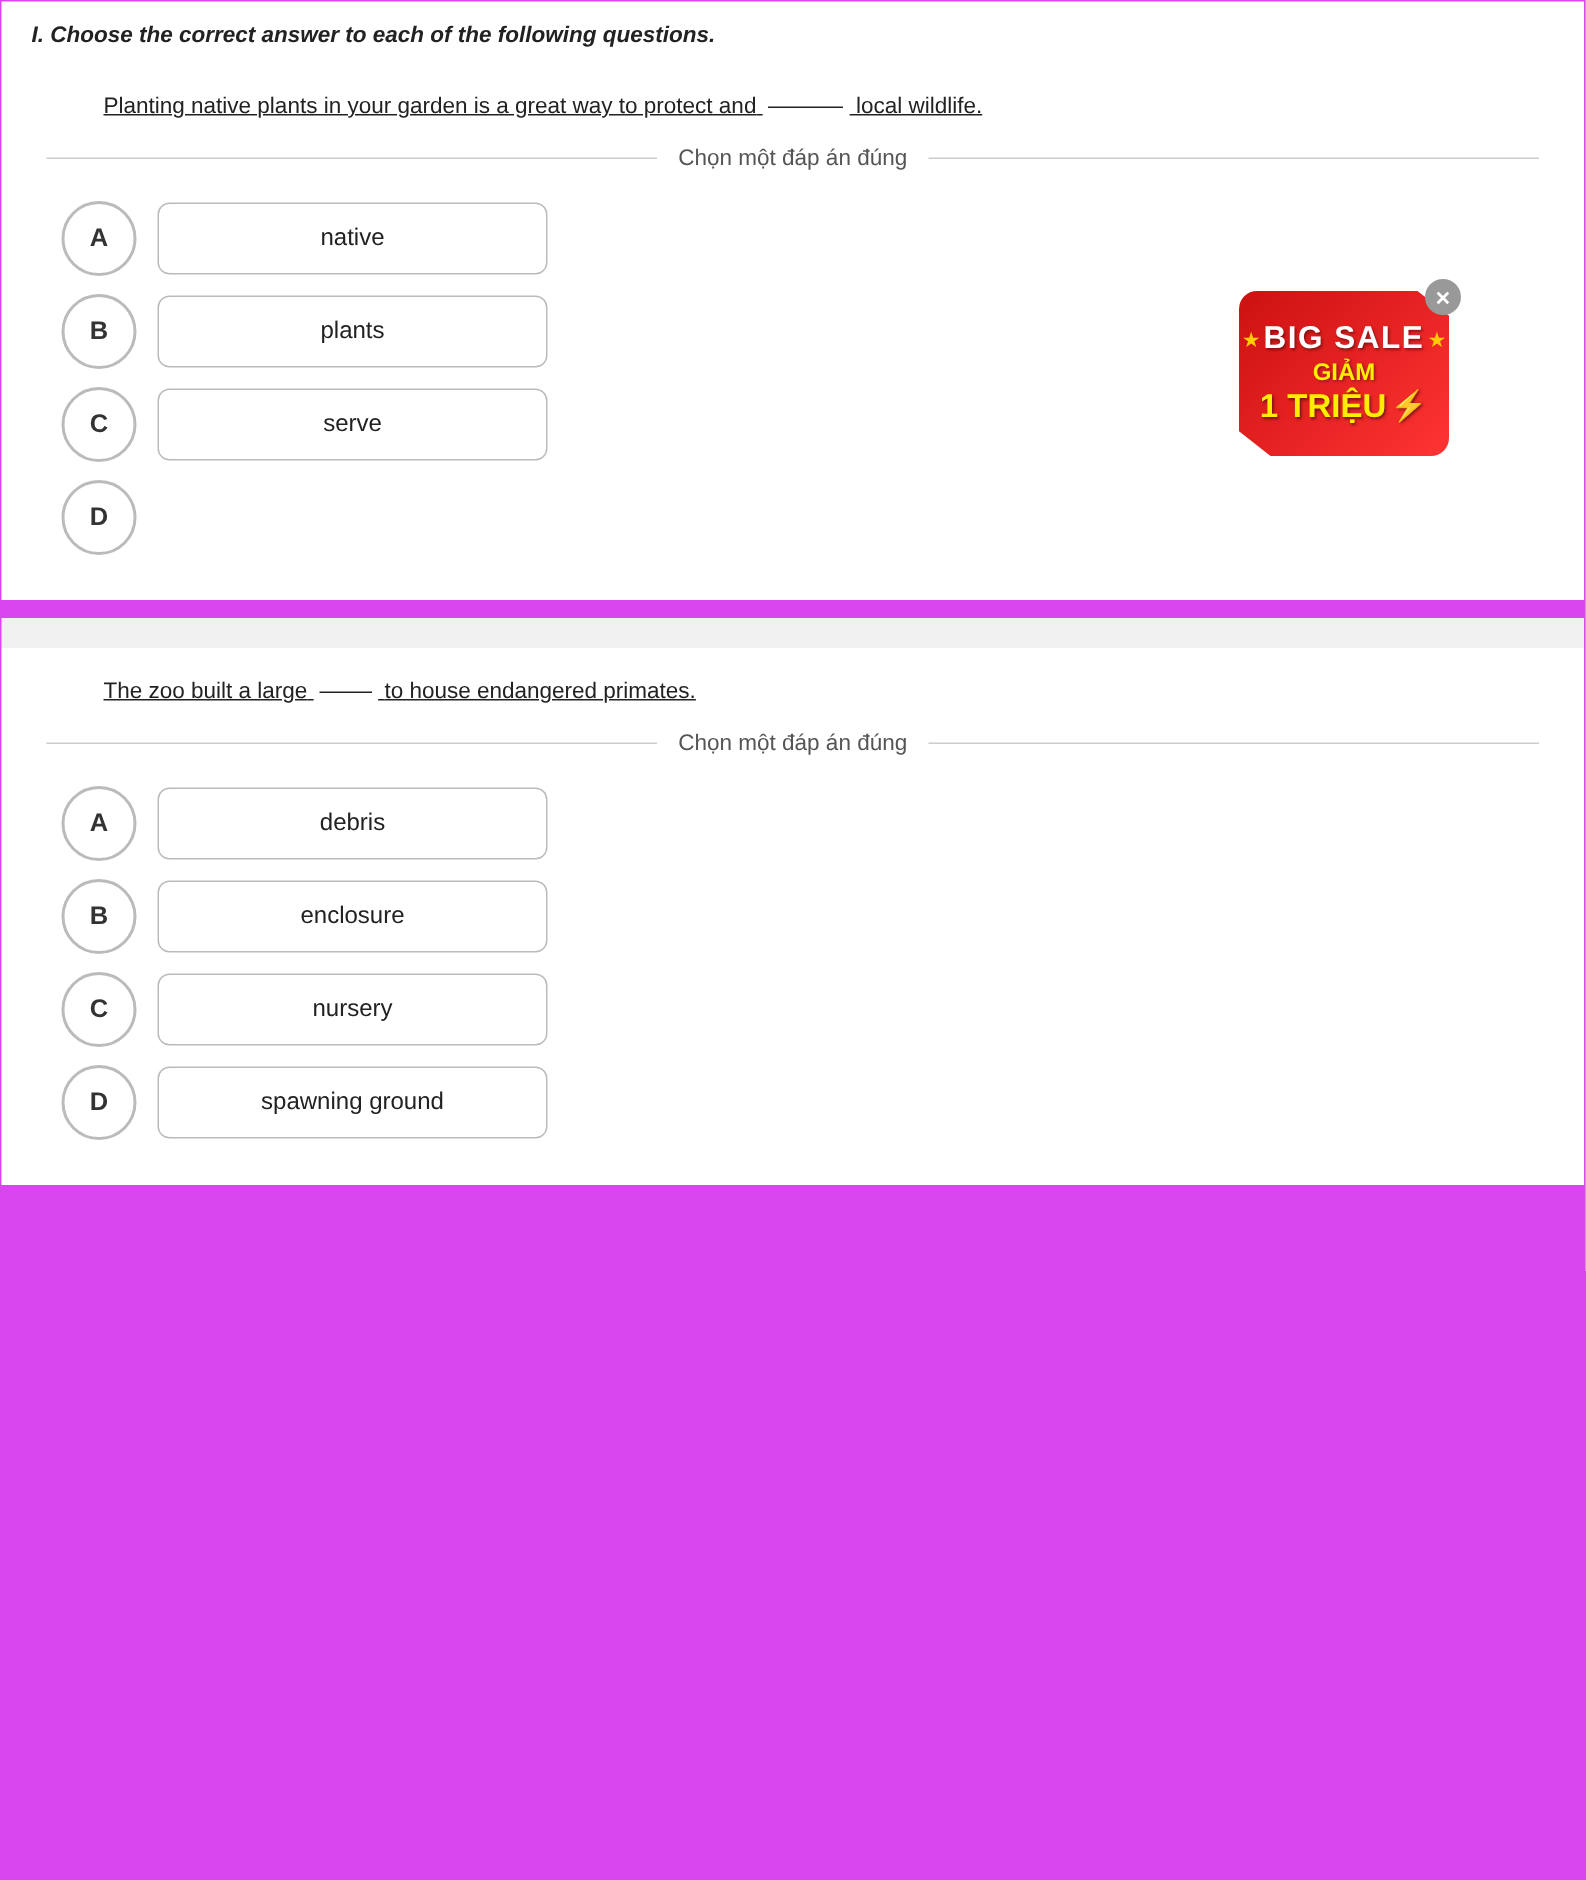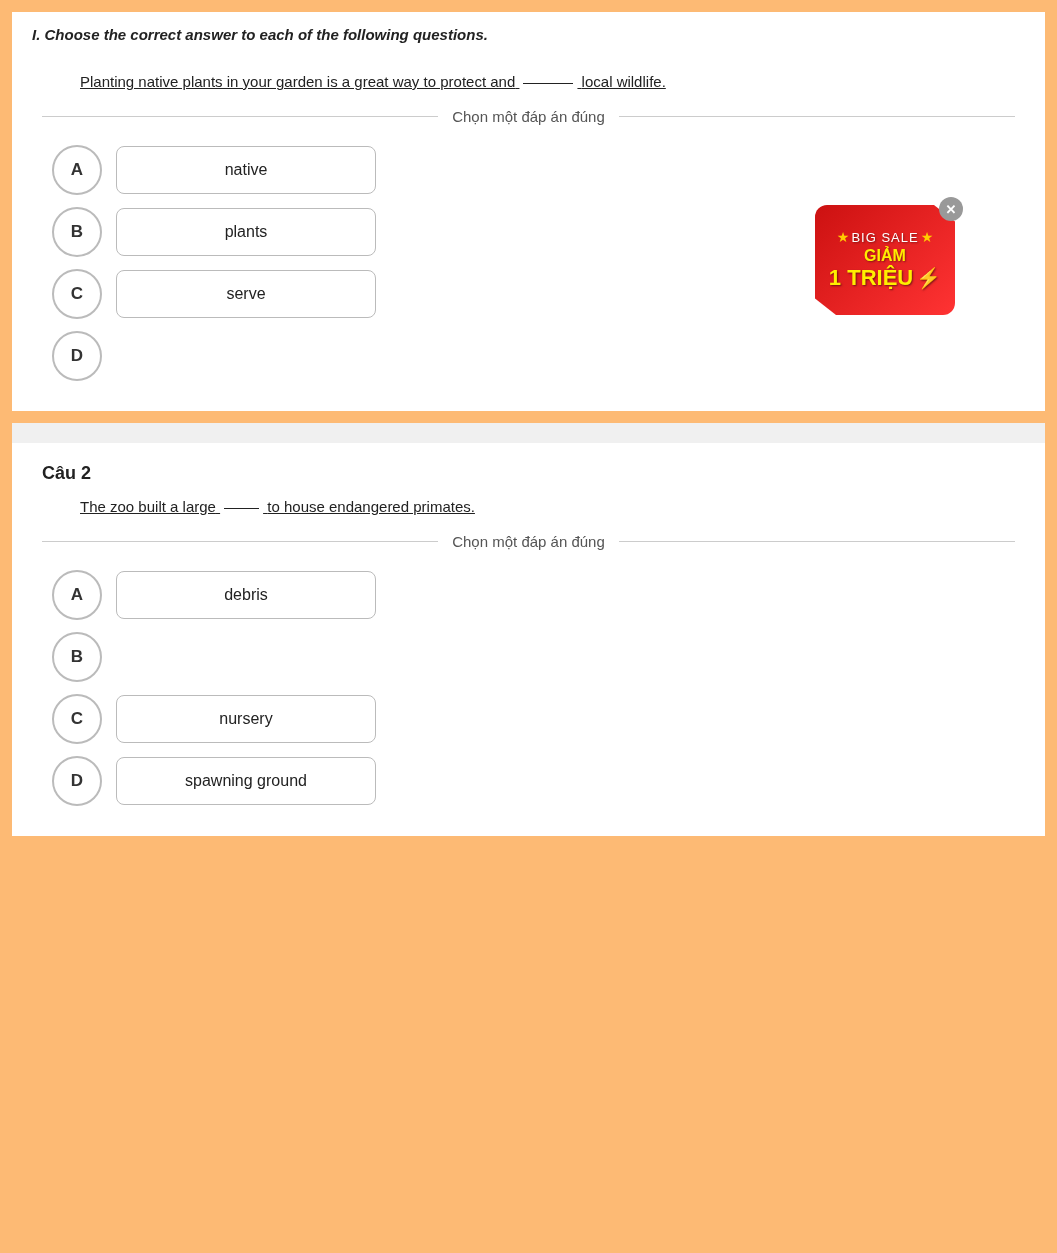--- a/index.html
+++ b/index.html
@@ -9,24 +9,24 @@
     }
 
     body {
       font-family: Arial, sans-serif;
       background: #f0f0f0;
       width: 1057px;
       min-height: 1253px;
     }
 
     .page-container {
-      background: #fdba74;
+      background: #d946ef;
       width: 1057px;
       min-height: 1253px;
-      padding: 12px;
+      padding: 1px;
     }
 
     .header-instruction {
       padding: 14px 20px 10px 20px;
       font-style: italic;
       font-weight: bold;
       font-size: 15px;
       color: #222;
       background: #fff;
     }
@@ -153,41 +153,41 @@
       display: flex;
       align-items: center;
       justify-content: center;
       font-size: 13px;
       cursor: pointer;
       font-weight: bold;
       z-index: 10;
     }
 
     .ad-text-big-sale {
-      font-size: 13px;
-      font-weight: normal;
+      font-size: 21px;
+      font-weight: bold;
       color: #fff;
       text-shadow: 1px 1px 2px rgba(0,0,0,0.4);
       letter-spacing: 1px;
     }
 
     .ad-text-giam {
       font-size: 16px;
       font-weight: bold;
       color: #ffee00;
       text-shadow: 1px 1px 2px rgba(0,0,0,0.4);
     }
 
     .ad-text-1trieu {
       font-size: 22px;
       font-weight: bold;
       color: #ffee00;
       text-shadow: 1px 1px 2px rgba(0,0,0,0.5);
       display: flex;
-      align-items: center;
+      align-items: flex-start;
       gap: 3px;
     }
 
     .ad-arrow {
       color: #ffee00;
       font-size: 20px;
     }
 
     .underscore {
       display: inline-block;
@@ -285,21 +285,20 @@
         </div>
       </div>
 
     </div>
   </div>
 
   <div style="height:20px;background:#f0f0f0;"></div>
 
   <div class="question-block">
 
-    <div class="question-title">Câu 2</div>
 
     <div class="question-text">
       <span>The zoo built a large</span>
       <span class="underscore-short"></span>
       <span>to house endangered primates.</span>
     </div>
 
     <div class="divider-row">
       <div class="divider-line"></div>
       <span class="divider-label">Chọn một đáp án đúng</span>
@@ -314,20 +313,23 @@
         </div>
         <div class="option-box">
           <span>debris</span>
         </div>
       </div>
 
       <div class="option-row">
         <div class="option-circle">
           <span>B</span>
         </div>
+        <div class="option-box">
+          <span>enclosure</span>
+        </div>
       </div>
 
       <div class="option-row">
         <div class="option-circle">
           <span>C</span>
         </div>
         <div class="option-box">
           <span>nursery</span>
         </div>
       </div>

